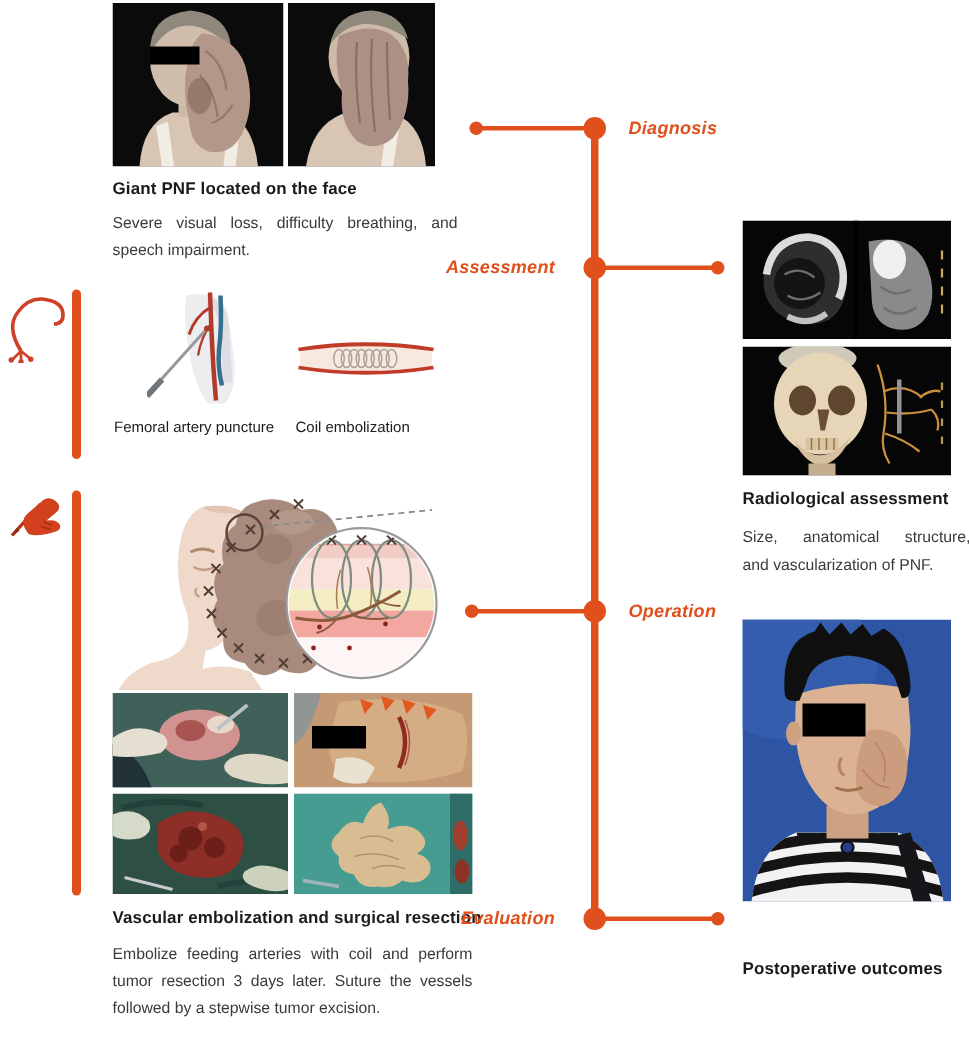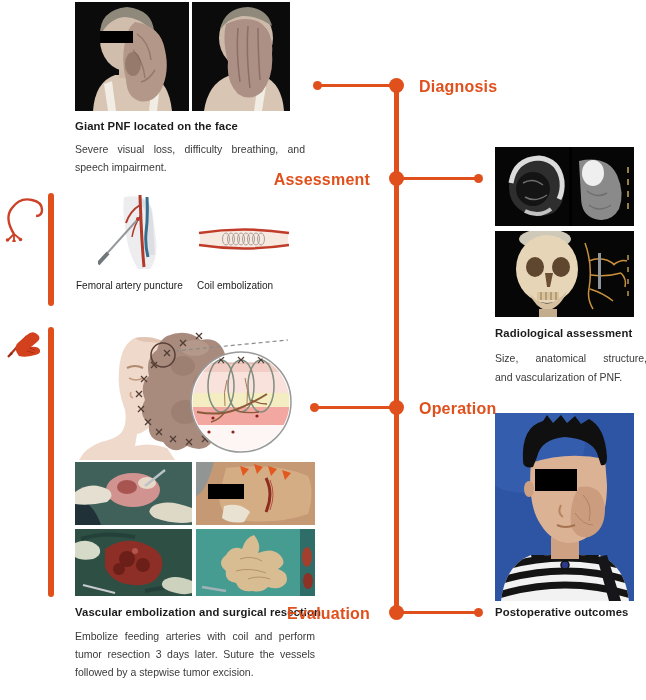--- a/index.html
+++ b/index.html
@@ -16,22 +16,22 @@
     position:absolute;font-size:10px;font-weight:normal;color:var(--title,#1b1b1b);white-space:nowrap;
   }
   .textblock{position:absolute;}
   .body-line{
     font-size:10.5px;color:var(--body,#3a3a3a);
     text-align:justify;text-align-last:justify;line-height:18px;height:18px;overflow:hidden;
   }
   .lh19 .body-line{line-height:19px;height:19px;}
   .body-line.last{text-align-last:left;}
   .stage-label{
-    position:absolute;font-size:16px;font-weight:bold;color:var(--accent,#e0501c);
-    white-space:nowrap;letter-spacing:.2px;
+    position:absolute;font-size:12px;font-weight:bold;color:var(--accent,#e0501c);
+    white-space:nowrap;letter-spacing:.2px;font-style:italic;
   }
   .stage-label.right-align{text-align:right;}
   .vline{position:absolute;width:5px;background:var(--accent,#e0501c);}
   .branch{position:absolute;height:3px;background:var(--accent,#e0501c);}
   .dot-lg{position:absolute;width:15px;height:15px;border-radius:50%;background:var(--accent,#e0501c);}
   .dot-sm{position:absolute;width:9px;height:9px;border-radius:50%;background:var(--accent,#e0501c);}
   .bracket{position:absolute;width:6px;border-radius:3px;background:var(--accent,#e0501c);}
   svg{display:block;}
 </style>
 </head>
@@ -347,15 +347,15 @@
       <path d="M88 82 Q98 92 94 108 M80 100 Q88 112 98 112" stroke="#b07a5c" stroke-width="1" fill="none" opacity=".8"></path>
       <path d="M62 112 Q70 116 80 112" stroke="#a5714f" stroke-width="2" fill="none"></path>
       <path d="M66 92 Q62 100 68 104" stroke="#b8845f" stroke-width="2" fill="none"></path>
       <ellipse cx="34" cy="76" rx="5" ry="8" fill="#cfa183"></ellipse>
       <path d="M28 48 Q26 14 48 8 L52 2 L58 10 L66 2 L72 10 L80 3 L86 11 L94 6 Q110 14 112 44 Q112 54 106 52 L102 40 Q96 26 70 24 Q46 26 42 44 L38 54 Q28 56 28 48 Z" fill="#101010"></path>
       <rect x="40" y="56" width="42" height="22" fill="#000"></rect>
       <path d="M112 142 L126 188 H114 L102 144 Z" fill="#15151a"></path>
     </svg>
   </div>
 
-  <div class="sec-title" style="left:495px;top:606px">Postoperative outcomes</div>
+  <div class="sec-title" style="left:495px;top:640px">Postoperative outcomes</div>
 
 </div>
 
 </body></html>

